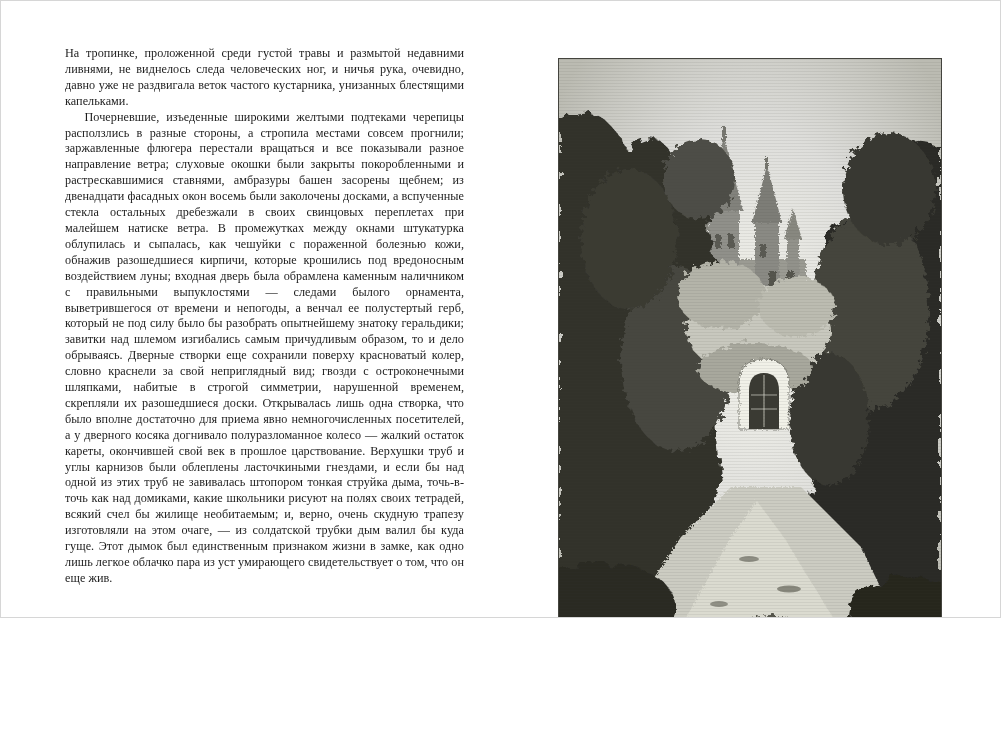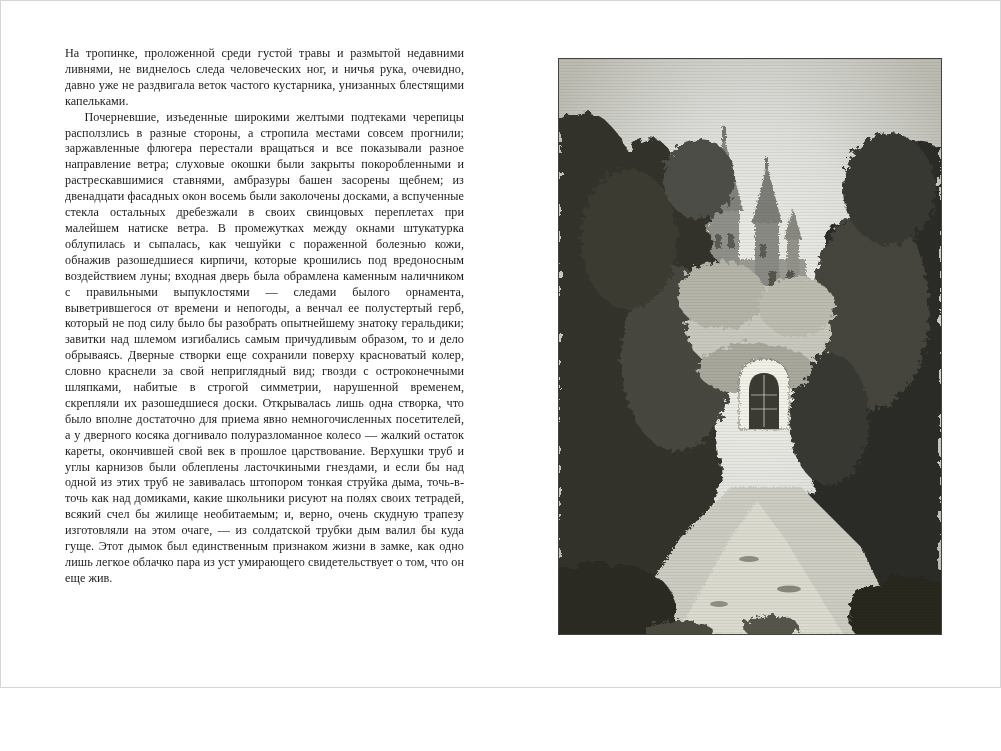--- a/index.html
+++ b/index.html
@@ -1,20 +1,20 @@
 <!DOCTYPE html>
 <html><head>
 <meta charset="utf-8">
 <style>
   * { margin: 0; padding: 0; box-sizing: border-box; }
   html, body { background: #ffffff; }
   .spread {
     position: relative;
     width: 1001px;
-    height: 688px;
+    height: 618px;
     background: #ffffff;
     border: 1px solid #d6d6d6;
     overflow: hidden;
     font-family: "Liberation Serif", serif;
   }
   .text-column {
     position: absolute;
     left: 64px;
     top: 45px;
     width: 399px;

